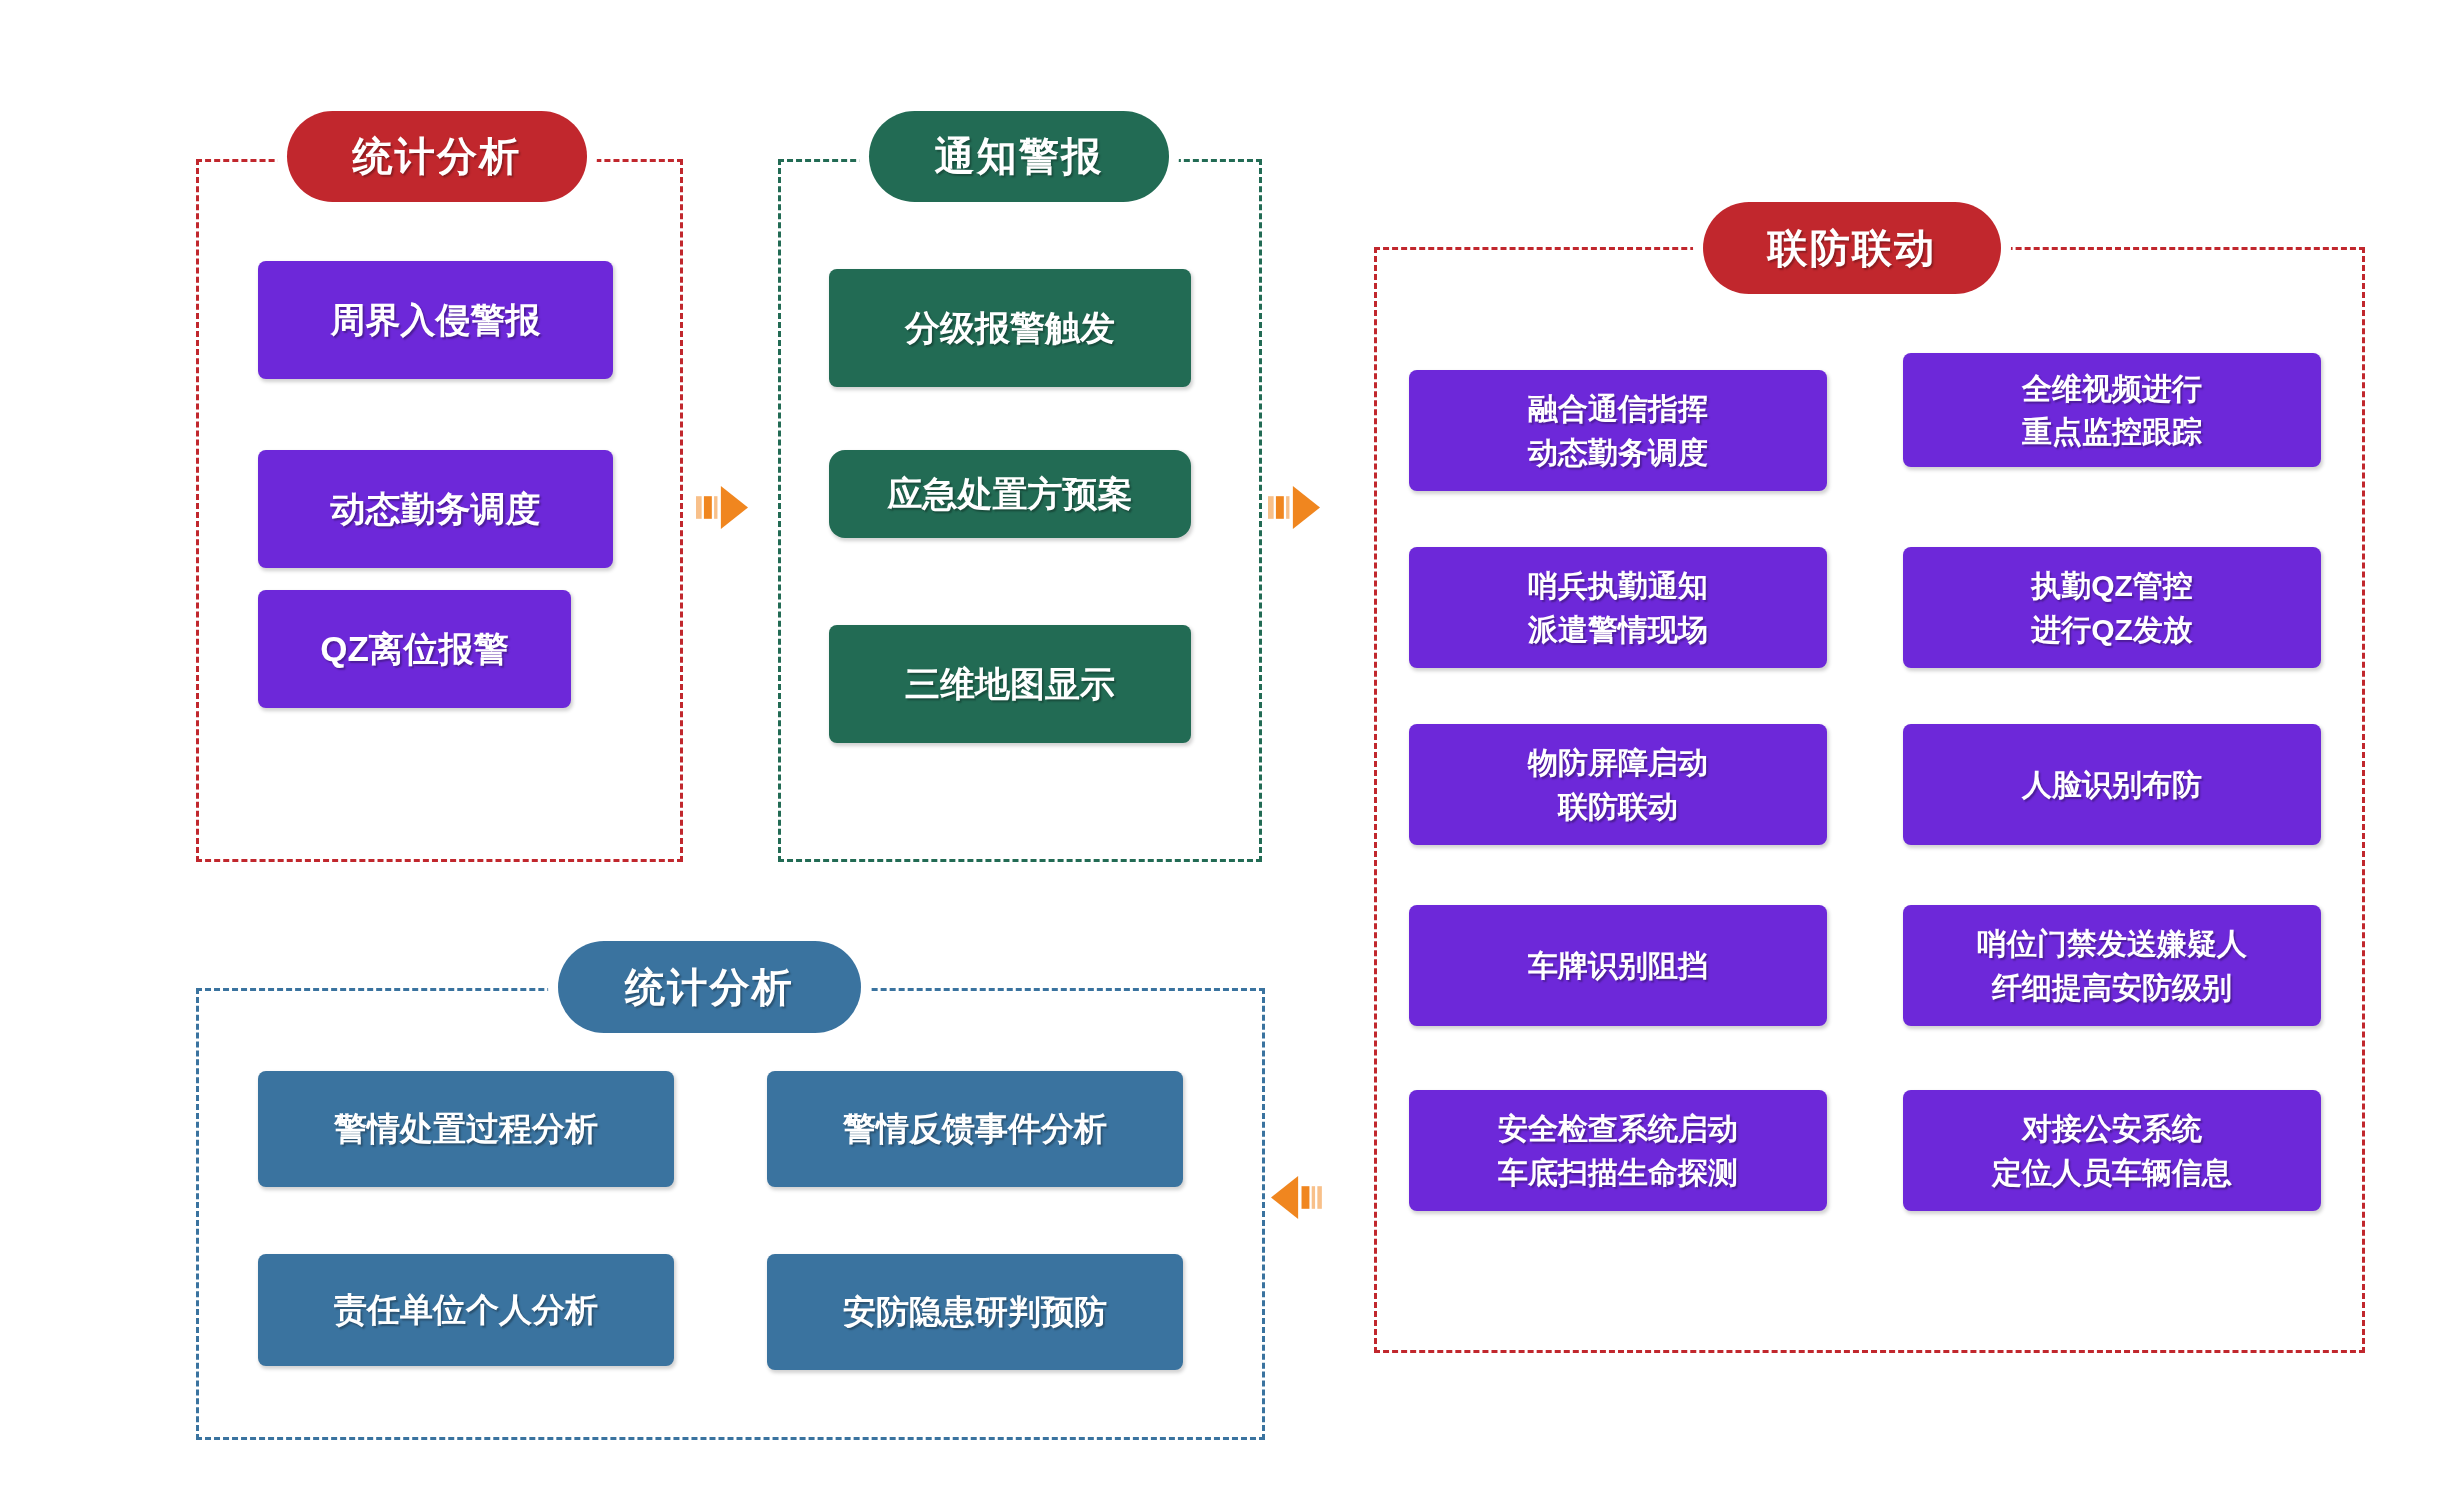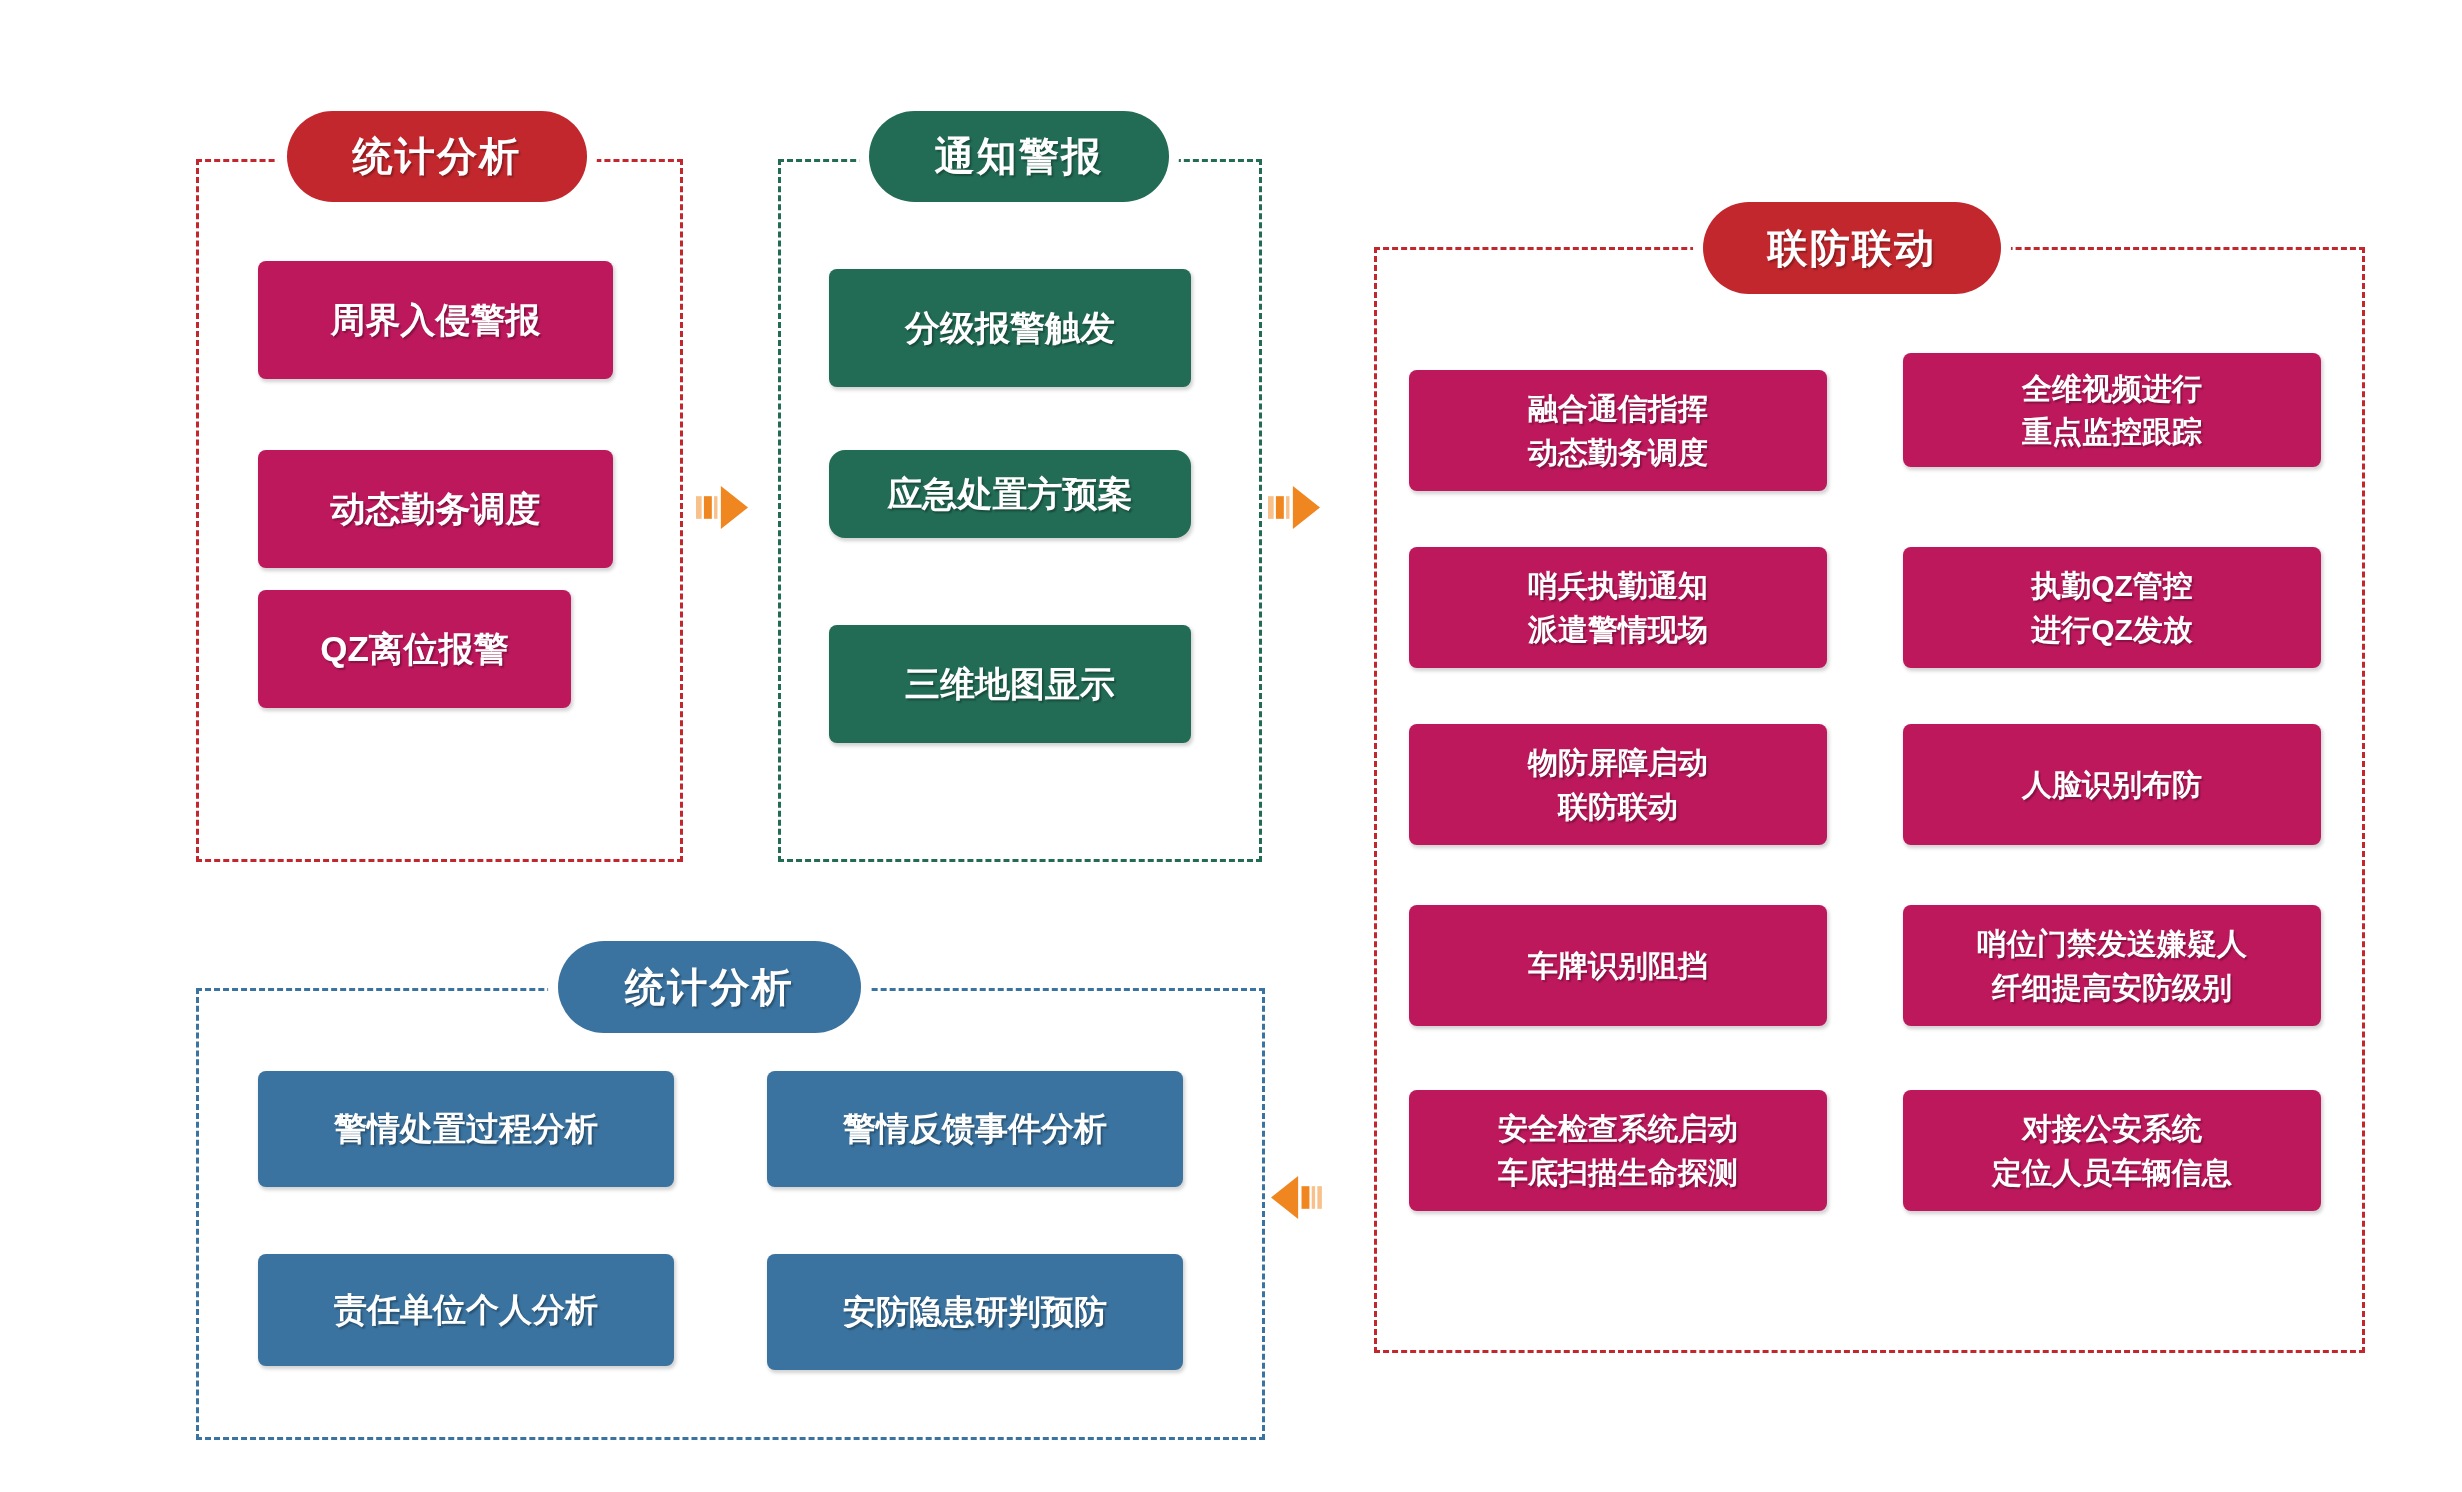--- a/index.html
+++ b/index.html
@@ -25,21 +25,21 @@
   .pill.green{background:#226B54;}
   .pill.blue{background:#3A739F;}
 
   .box{
     position:absolute;display:flex;align-items:center;justify-content:center;
     color:#ffffff;font-weight:bold;text-align:center;border-radius:7.9px;
     white-space:pre-line;z-index:2;
     box-shadow:1.7px 2.8px 3.9px rgba(0,0,0,0.18);
     text-shadow:1.7px 2.2px 1.7px rgba(0,0,0,0.30);
   }
-  .box.red{background:#be185d;}
+  .box.red{background:#6d28d9;}
   .box.green{background:#226B54;}
   .box.blue{background:#3A739F;}
   .f62{font-size:35px;line-height:1.3;}
   .f54{font-size:30px;line-height:1.45;}
   .f58{font-size:33px;line-height:1.3;}
 
   .arrow{position:absolute;width:52px;height:43px;z-index:2;}
 </style>
 </head>
 <body>

